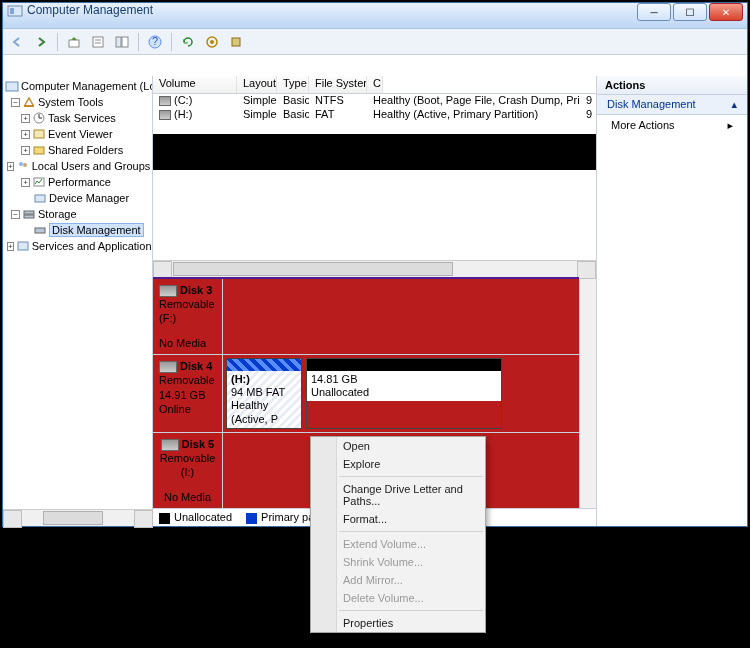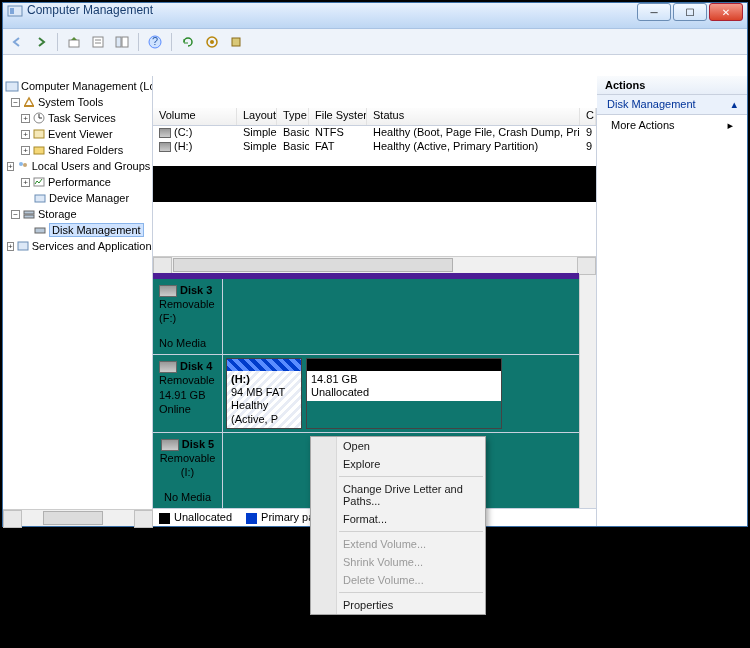--- a/index.html
+++ b/index.html
@@ -20,29 +20,29 @@
   .tree { width:150px; border-right:1px solid #c8d0de; overflow:hidden; background:#fff; padding:2px 0;}
   .tree .row { display:flex; align-items:center; height:16px; padding:0 2px; white-space:nowrap; gap:2px;}
   .tree .ind { display:inline-block;}
   .tree .tog { width:9px;height:9px;border:1px solid #888;background:#fff; font-size:8px; line-height:7px; text-align:center; color:#333;}
   .tree .ico16 { width:14px;height:14px;display:inline-block;}
   .tree .sel { background:#cfe3ff; border:1px solid #89b4ea; padding:0 2px;}
   .scrollh { height:17px; background:#f0f0f0; border-top:1px solid #ccc; position:relative;}
   .scrollh:before, .scrollh:after { content:""; position:absolute; top:0; width:17px; height:16px; background:#e8e8e8; border:1px solid #c0c0c0;}
   .scrollh:before { left:0;} .scrollh:after { right:0;}
   .scrollh .thumb { position:absolute; top:1px; left:40px; width:60px; height:14px; background:#dcdcdc; border:1px solid #b0b0b0;}
-  .mid { flex:1; display:flex; flex-direction:column; border-right:1px solid #c8d0de; min-width:0;margin-top:32px;}
+  .mid { flex:1; display:flex; flex-direction:column; border-right:1px solid #c8d0de; min-width:0;}
   .volhead { display:flex; background:#fff; border-bottom:1px solid #c8d0de; height:18px;}
   .volhead .c { border-right:1px solid #e2e2e2; padding:1px 6px; background:linear-gradient(#fdfdfd,#f0f0f0); white-space:nowrap; overflow:hidden;}
   .vollist { height:40px; background:#fff; position:relative;}
   .volrow { display:flex; height:14px;}
   .volrow .c { padding:0 6px; white-space:nowrap; overflow:hidden;}
   .blackbar { background:#000; height:36px;}
   .gap { flex:1; background:#fff;}
-  .graphical { border-top:6px solid #4c1d95; background:#0f766e; overflow:hidden; position:relative;}
+  .graphical { border-top:2px solid #4c1d95; background:#b91c1c; overflow:hidden; position:relative;}
   .diskrow { display:flex; border-bottom:1px solid #c8d0de; min-height:62px;}
   .diskhdr { width:70px; padding:4px 6px; border-right:1px solid #c8d0de; line-height:1.3;}
   .diskhdr b { font-weight:bold;}
   .dicon { width:18px;height:12px;background:linear-gradient(#999,#ccc); border:1px solid #666; display:inline-block; margin-right:3px; vertical-align:middle;}
   .diskbody { flex:1; padding:3px; display:flex; gap:4px;}
   .part { border:1px solid #444; position:relative;}
   .part .stripe { height:12px; background:#003ccc;}
   .part .stripe.sel { background:repeating-linear-gradient(45deg,#003ccc,#003ccc 4px,#5a8cff 4px,#5a8cff 8px);}
   .part .body { padding:2px 4px; line-height:1.2; background:#fff;}
   .part.unalloc .stripe { background:#000;}
@@ -260,21 +260,20 @@
           <div class="thumb"></div>
         </div>
     </div>
 
     <div class="mid">
       <div class="volhead">
         <div class="c" style="width:84px">Volume</div>
         <div class="c" style="width:40px">Layout</div>
         <div class="c" style="width:32px">Type</div>
         <div class="c" style="width:58px">File System</div>
-        <div class="c" style="flex:1">Status</div>
         <div class="c" style="width:16px">C</div>
       </div>
       <div class="vollist">
         <div class="volrow">
           <div class="c" style="width:84px"><span class="dicon" style="width:12px;height:10px;"></span><span>(C:)</span></div>
           <div class="c" style="width:40px">Simple</div>
           <div class="c" style="width:32px">Basic</div>
           <div class="c" style="width:58px">NTFS</div>
           <div class="c" style="flex:1">Healthy (Boot, Page File, Crash Dump, Primary Partition)</div>
           <div class="c" style="width:16px">9</div>
@@ -366,17 +365,18 @@
 <div class="ctx">
   <div class="gut"></div>
   <div class="mi">Open</div>
   <div class="mi">Explore</div>
   <div class="sep"></div>
   <div class="mi">Change Drive Letter and Paths...</div>
   <div class="mi">Format...</div>
   <div class="sep"></div>
   <div class="mi dis">Extend Volume...</div>
   <div class="mi dis">Shrink Volume...</div>
+  <div class="mi dis">Add Mirror...</div>
   <div class="mi dis">Delete Volume...</div>
   <div class="sep"></div>
   <div class="mi">Properties</div>
 
 </div>
 
 </body></html>

